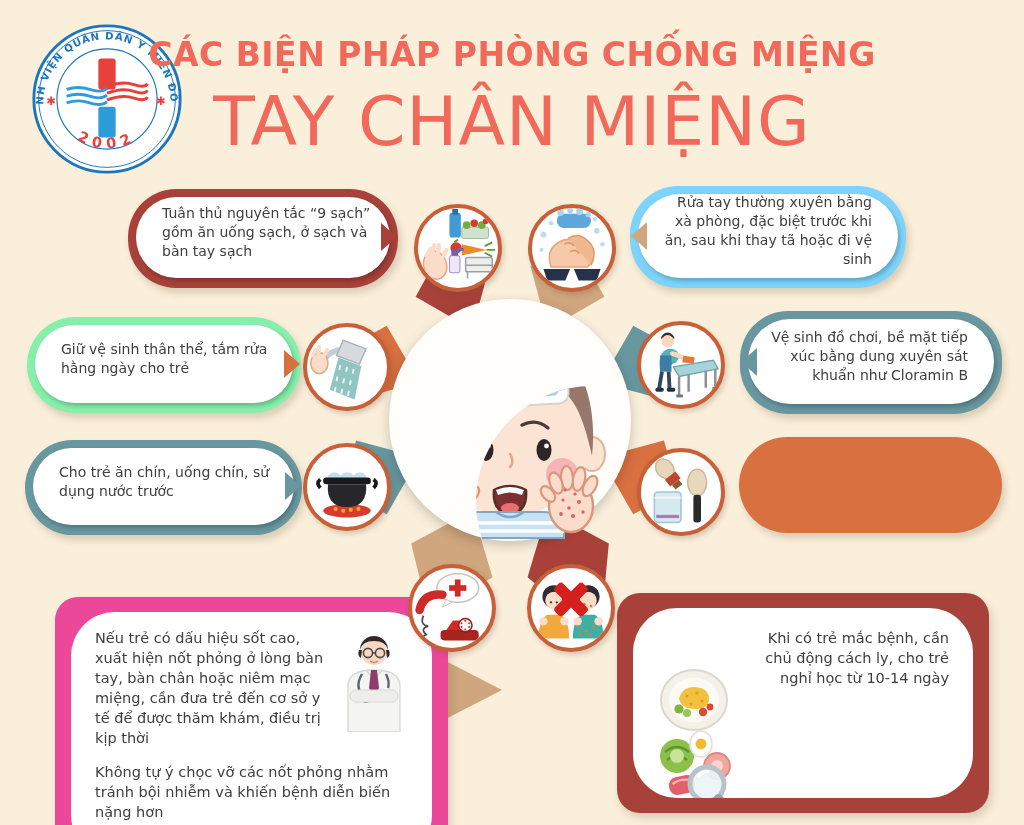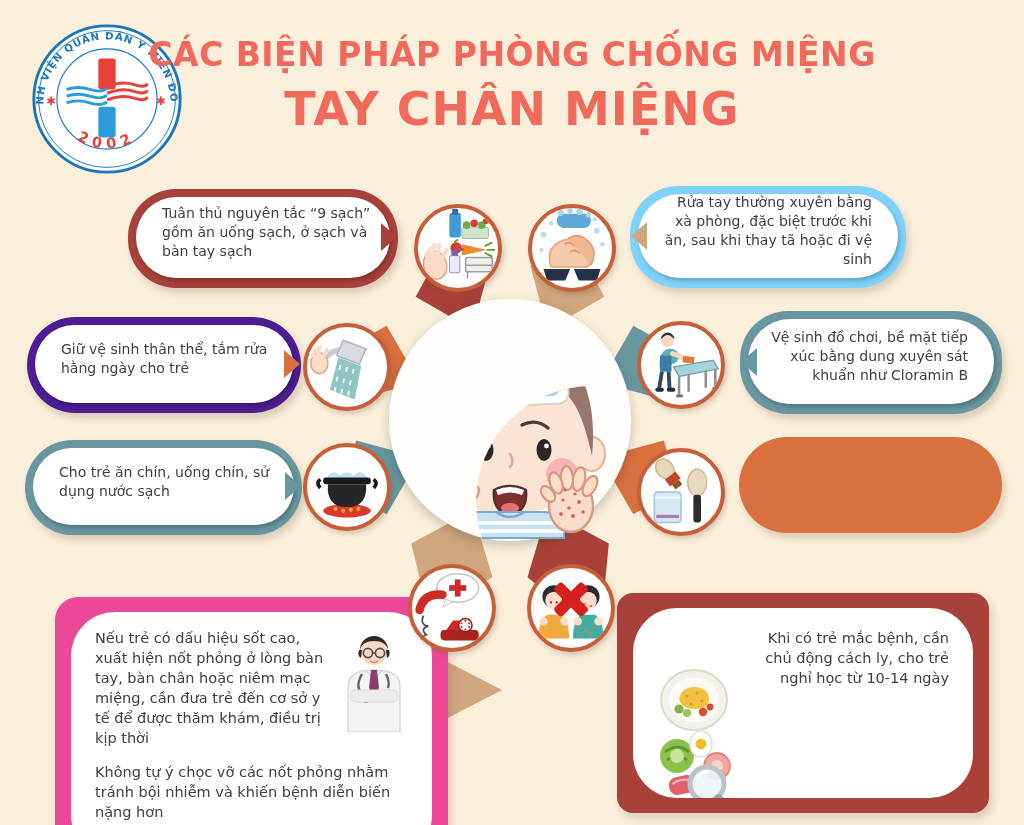--- a/index.html
+++ b/index.html
@@ -2,42 +2,42 @@
 <html><head>
 <meta charset="utf-8">
 <style>
   html,body{margin:0;padding:0;}
   body{font-family:"DejaVu Sans","Liberation Sans",sans-serif;}
   .poster{position:relative;width:1024px;height:825px;background:#FAEFDB;overflow:hidden;}
 
   
   .title-wrap{position:absolute;left:0;top:36px;width:1024px;text-align:center;color:#F1695B;}
   .title-line1{font-size:33px;font-weight:bold;letter-spacing:.5px;line-height:1.15;}
-  .title-line2{font-size:46px;font-weight:bold;letter-spacing:1px;margin-top:8px;}
+  .title-line2{font-size:68px;font-weight:normal;letter-spacing:1px;margin-top:8px;}
 
   
   .logo{position:absolute;left:30px;top:22px;width:154px;height:154px;}
 
   
   .ring-svg{position:absolute;left:310px;top:220px;width:400px;height:400px;z-index:1;}
 
   
   .bubble{position:absolute;z-index:3;border-radius:48px;box-shadow:3px 5px 7px rgba(110,80,50,.22);}
   .bubble .inner{position:absolute;left:8px;top:8px;right:8px;bottom:10px;background:#fff;border-radius:42px;
       box-shadow:2px 3px 4px rgba(0,0,0,.22);display:flex;align-items:center;color:#3F3E3E;
       font-size:14px;line-height:1.35;}
   .bubble .inner p{margin:0;width:100%;}
   .bubble.left-side .inner p{padding:0 18px 10px 26px;text-align:left;}
   .bubble.right-side .inner p{padding:0 26px 10px 18px;text-align:right;}
   .tail{position:absolute;width:0;height:0;}
   .tip1{left:128px;top:189px;width:270px;height:99px;background:#A84139;}
   .tip1 .tail{right:-13px;top:34px;border:14px solid transparent;border-left:16px solid #A84139;}
   .tip2{left:630px;top:186px;width:276px;height:102px;background:#7dd3fc;}
   .tip2 .tail{left:-13px;top:36px;border:14px solid transparent;border-right:16px solid #CFA67E;}
-  .tip3{left:27px;top:317px;width:274px;height:96px;background:#4c1d95;}
+  .tip3{left:27px;top:317px;width:274px;height:96px;background:#86efac;}
   .tip3 .tail{right:-13px;top:33px;border:14px solid transparent;border-left:16px solid #D8703F;}
   .tip4{left:740px;top:311px;width:262px;height:103px;background:#68979F;}
   .tip4 .tail{left:-13px;top:37px;border:14px solid transparent;border-right:16px solid #68979F;}
   .tip5{left:25px;top:440px;width:277px;height:95px;background:#68979F;}
   .tip5 .tail{right:-13px;top:32px;border:14px solid transparent;border-left:16px solid #68979F;}
   .tip6{left:739px;top:437px;width:263px;height:96px;background:#D8703F;}
   .tip6 .tail{left:-13px;top:34px;border:14px solid transparent;border-right:16px solid #D8703F;}
 
   
   .icon-circle{position:absolute;width:80px;height:80px;border:4px solid #C75F38;border-radius:50%;
@@ -50,21 +50,21 @@
   .ic-pot{left:303px;top:443px;}
   .ic-items{left:637px;top:448px;}
   .ic-phone{left:408px;top:564px;}
   .ic-kids{left:527px;top:564px;}
 
   
   .bigbox{position:absolute;z-index:2;box-shadow:3px 5px 8px rgba(110,80,50,.22);}
   .box-left{left:55px;top:597px;width:393px;height:277px;background:#ec4899;border-radius:23px;}
   .box-left-tail{position:absolute;left:440px;top:658px;width:0;height:0;z-index:2;
       border-top:32px solid transparent;border-bottom:32px solid transparent;border-left:62px solid #CFA67E;}
-  .box-right{left:617px;top:593px;width:372px;height:220px;background:#A84139;border-radius:16px;}
+  .box-right{left:617px;top:593px;width:372px;height:220px;background:#A84139;border-radius:23px;}
   .bigbox .inner{position:absolute;left:16px;top:15px;right:16px;bottom:15px;background:#fff;border-radius:44px;
       color:#3F3E3E;font-size:14.5px;line-height:1.38;overflow:hidden;}
   .box-left .inner{padding:16px 20px 10px 24px;}
   .box-left .inner p{margin:0 0 14px 0;}
   .doctor{float:right;margin:0 2px 4px 8px;}
   .box-right .inner{padding:20px 24px 10px 18px;}
   .box-right .inner p{margin:0 0 0 92px;text-align:right;}
   .box-right .inner p + p{margin-top:30px;}
   .food-plate{position:absolute;left:26px;top:60px;}
   .food-nutrition{position:absolute;left:18px;top:118px;}
@@ -235,21 +235,21 @@
       <div class="tail"></div>
   </div>
   <div class="bubble right-side tip4">
     <div class="inner">
         <p>Vệ sinh đồ chơi, bề mặt tiếp xúc bằng dung xuyên sát khuẩn như Cloramin B</p>
       </div>
       <div class="tail"></div>
   </div>
   <div class="bubble left-side tip5">
     <div class="inner">
-        <p>Cho trẻ ăn chín, uống chín, sử dụng nước sạch</p>
+        <p>Cho trẻ ăn chín, uống chín, sử dụng nước trước</p>
       </div>
       <div class="tail"></div>
   </div>
   <div class="bubble right-side tip6">
       <div class="tail"></div>
   </div>
 
   <div class="icon-circle ic-food">
     <svg width="80" height="80" viewBox="0 0 84 84">
       <rect x="33" y="5" width="12" height="26" rx="3" fill="#3E9BD6"></rect>

